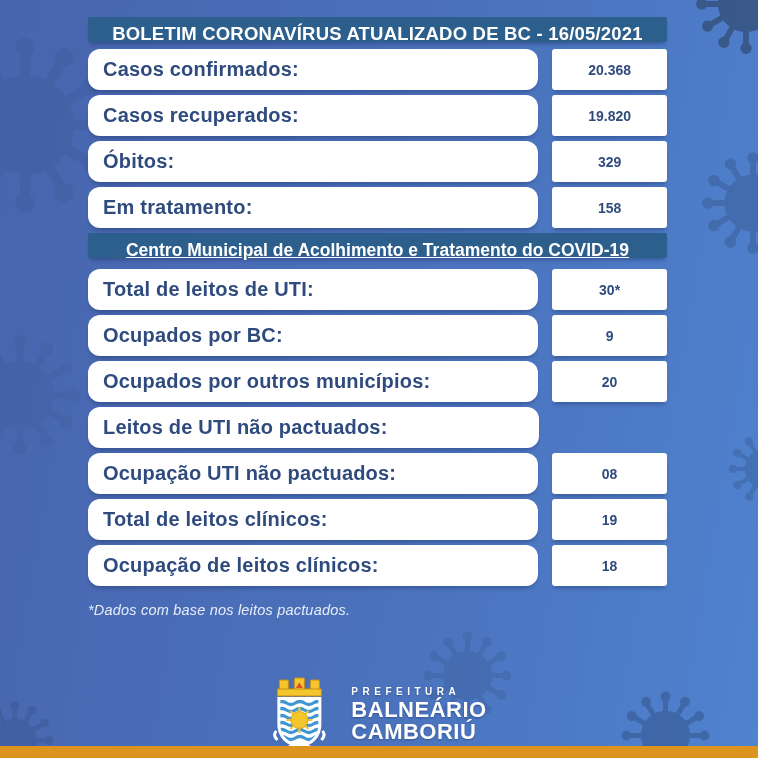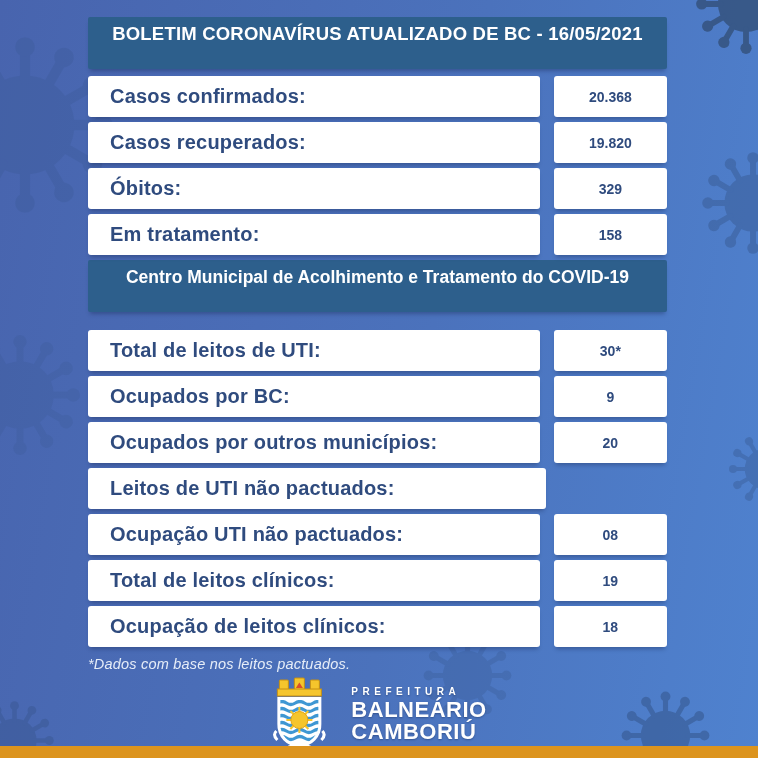--- a/index.html
+++ b/index.html
@@ -5,38 +5,38 @@
   html,body{margin:0;padding:0;width:758px;height:758px;}
   .canvas{
     position:relative;width:758px;height:758px;overflow:hidden;
     background:linear-gradient(100deg,#4864ae 0%,#4b72bc 55%,#4f82cf 100%);
     font-family:"Liberation Sans","DejaVu Sans",sans-serif;
   }
   .virus{position:absolute;pointer-events:none;}
   .content{position:absolute;left:88px;top:17px;width:579px;}
   .bar{
     background:#2d5f8c;color:#ffffff;font-weight:bold;text-align:center;
-    height:52px;line-height:34px;border-radius:2px;white-space:nowrap;
+    height:25px;line-height:34px;border-radius:2px;white-space:nowrap;
     box-shadow:0 4px 4px -2px rgba(16,32,72,.35);
   }
   .bar-title{font-size:18.5px;letter-spacing:.2px;margin-bottom:7px;}
-  .bar-sub{font-size:17.5px;margin-top:3px;margin-bottom:18px;}
+  .bar-sub{font-size:17.5px;margin-top:3px;margin-bottom:11px;text-decoration:underline;}
   .row{display:flex;gap:14px;height:41px;margin-bottom:5px;}
   .row-label{
-    width:436px;background:#ffffff;border-radius:3px;display:flex;align-items:center;
-    padding-left:22px;color:#2f4b7e;font-weight:bold;font-size:20px;letter-spacing:.2px;
+    width:436px;background:#ffffff;border-radius:12px;display:flex;align-items:center;
+    padding-left:15px;color:#2f4b7e;font-weight:bold;font-size:20px;letter-spacing:.2px;
     box-shadow:0 4px 4px -2px rgba(16,32,72,.35);white-space:nowrap;overflow:hidden;
   }
   .row-value{
     width:115px;background:#ffffff;border-radius:3px;display:flex;align-items:center;
     justify-content:center;color:#2f4b7e;font-weight:bold;font-size:14px;
     box-shadow:0 4px 4px -2px rgba(16,32,72,.35);
   }
   .footnote{
-    margin-top:9px;color:#e6edf8;font-style:italic;font-size:14.5px;letter-spacing:.2px;
+    margin-top:16px;color:#e6edf8;font-style:italic;font-size:14.5px;letter-spacing:.2px;
   }
   .logo{
     position:absolute;left:50%;top:676px;transform:translateX(-50%);
     display:flex;align-items:center;gap:24px;
   }
   .logo-text{color:#ffffff;text-shadow:0 1px 2px rgba(10,25,60,.35);}
   .logo-line1{font-size:10px;font-weight:bold;letter-spacing:4.5px;margin-bottom:2px;}
   .logo-line2,.logo-line3{font-size:22px;font-weight:bold;letter-spacing:.5px;line-height:1.0;}
   .bottom-bar{
     position:absolute;left:0;bottom:0;width:758px;height:12px;background:#dc941e;

